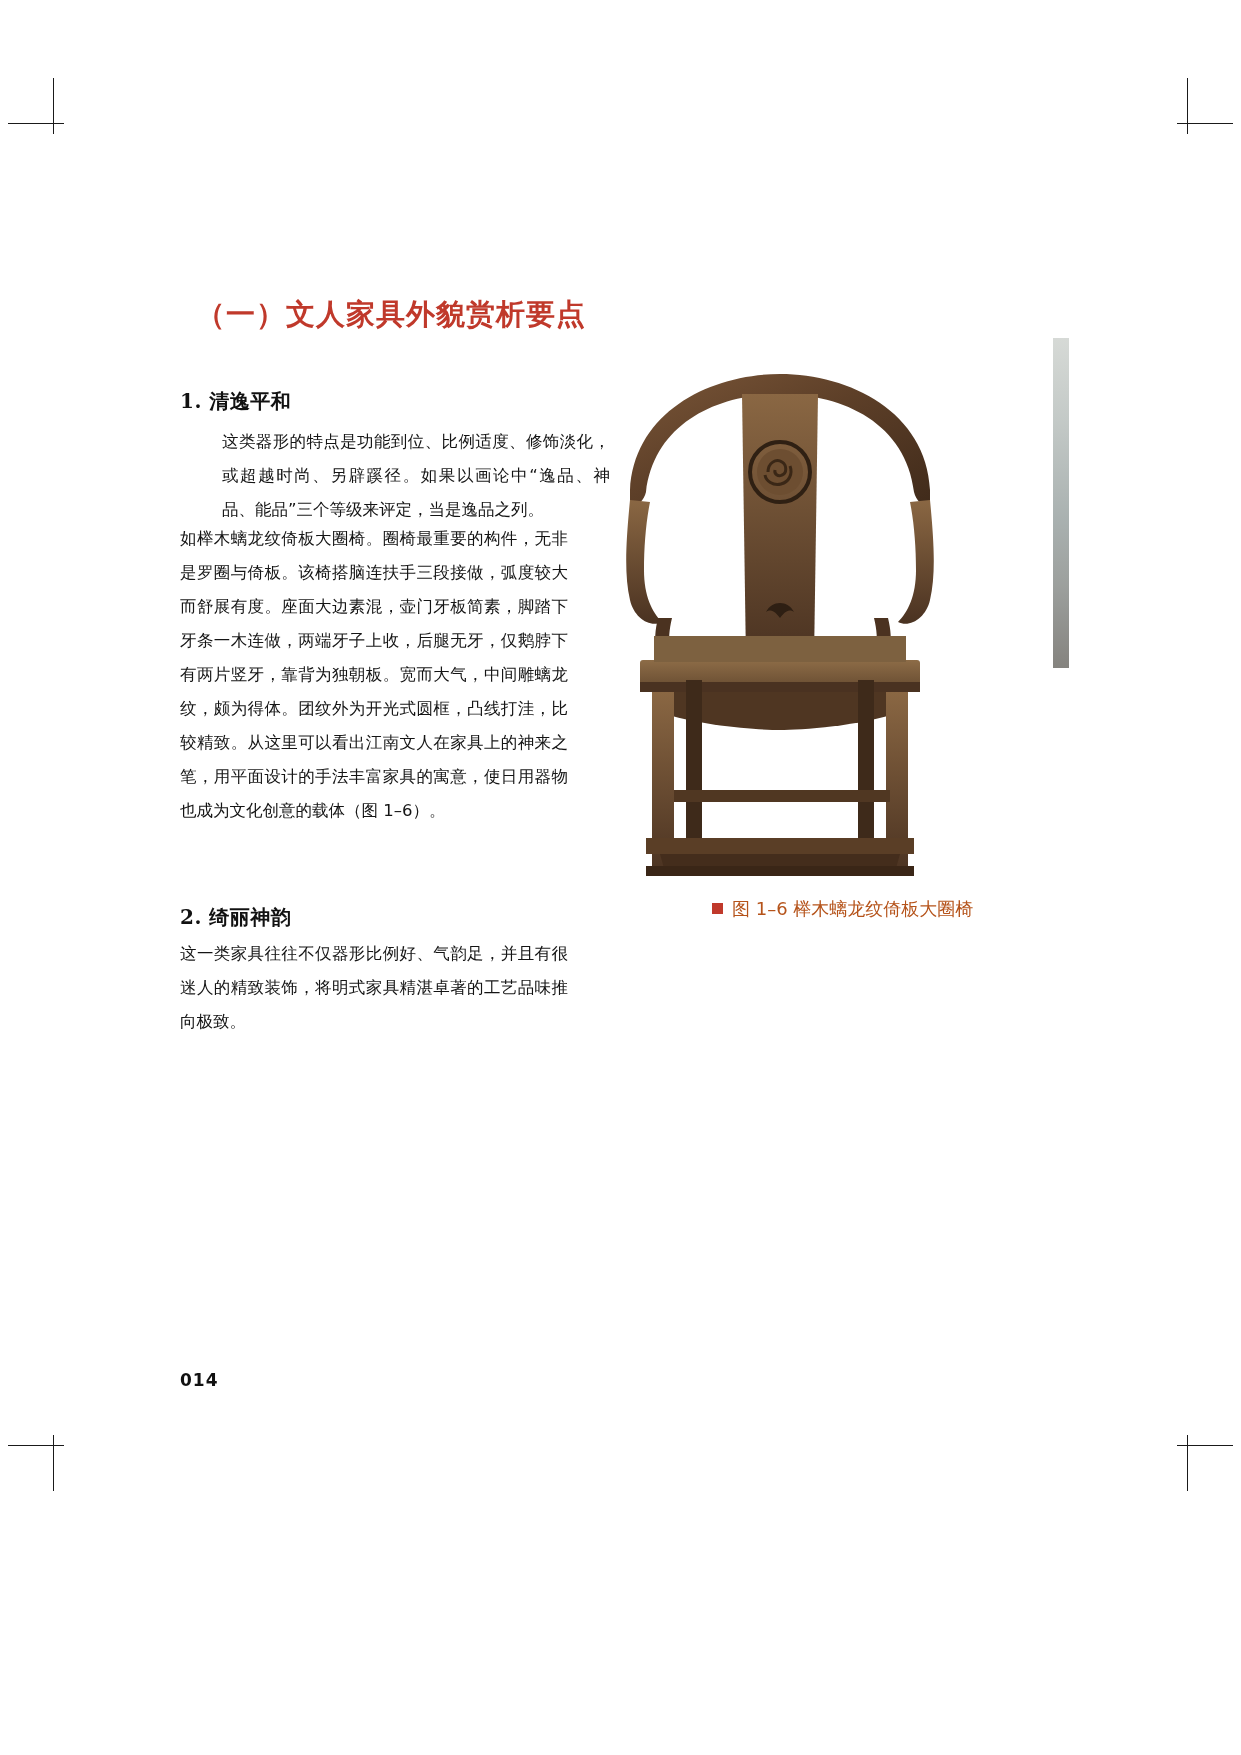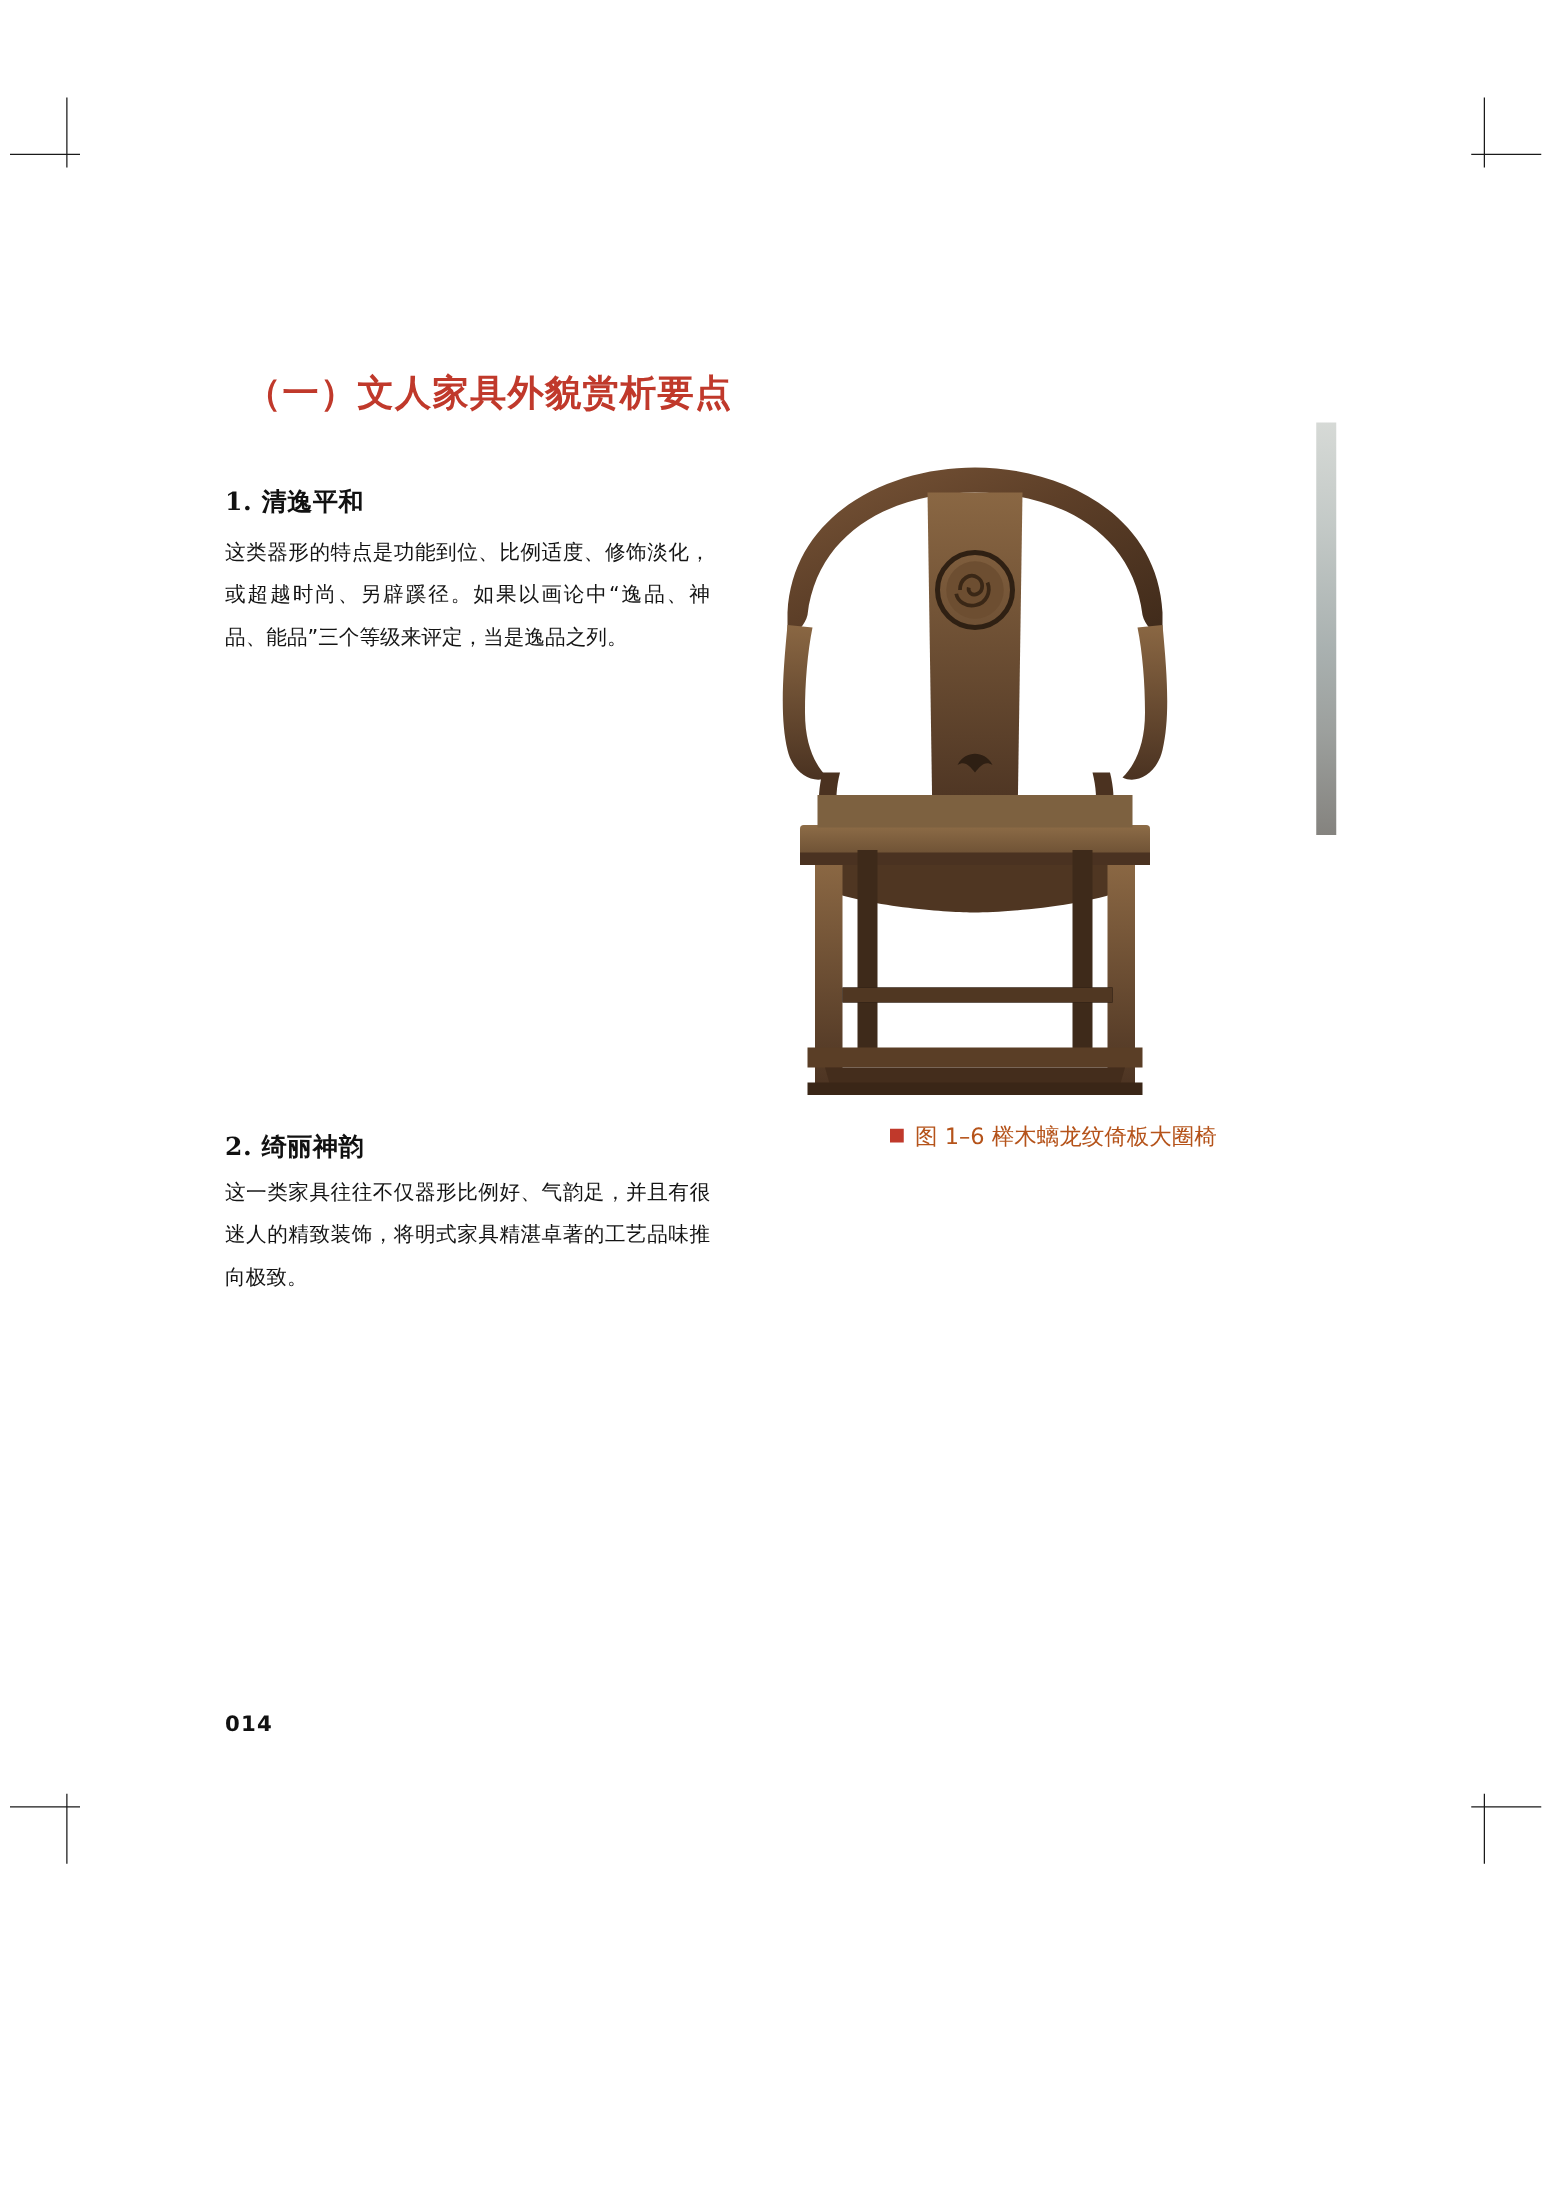--- a/index.html
+++ b/index.html
@@ -87,21 +87,21 @@
     position: absolute;
     left: 180px;
     width: 388px;
     font-size: 16.5px;
     line-height: 34px;
     color: #141414;
     text-align: justify;
     text-justify: inter-ideograph;
     font-family: "DejaVu Sans", "Liberation Sans", sans-serif;
   }
-  .p1 { top: 425px; }
+  .p1 { top: 425px; margin-left: 42px; }
   .p2 { top: 522px; }
   .p3 { top: 937px; }
   .p4 { top: 1022px; }
 
   
   .figure-wrap {
     position: absolute;
     left: 600px;
     top: 360px;
     width: 360px;
@@ -171,20 +171,21 @@
   </div>
 
 <div class="page">
 
   <div class="edge-strip"></div>
 
   <div class="heading-main">（一）文人家具外貌赏析要点</div>
 
   <div class="sub-heading sub-1">1. 清逸平和</div>
   <div class="body-col p1">这类器形的特点是功能到位、比例适度、修饰淡化，或超越时尚、另辟蹊径。如果以画论中“逸品、神品、能品”三个等级来评定，当是逸品之列。</div>
+  <div class="body-col p2">如榉木螭龙纹倚板大圈椅。圈椅最重要的构件，无非是罗圈与倚板。该椅搭脑连扶手三段接做，弧度较大而舒展有度。座面大边素混，壶门牙板简素，脚踏下牙条一木连做，两端牙子上收，后腿无牙，仅鹅脖下有两片竖牙，靠背为独朝板。宽而大气，中间雕螭龙纹，颇为得体。团纹外为开光式圆框，凸线打洼，比较精致。从这里可以看出江南文人在家具上的神来之笔，用平面设计的手法丰富家具的寓意，使日用器物也成为文化创意的载体（图 1–6）。</div>
 
   <div class="sub-heading sub-2">2. 绮丽神韵</div>
   <div class="body-col p3">这一类家具往往不仅器形比例好、气韵足，并且有很迷人的精致装饰，将明式家具精湛卓著的工艺品味推向极致。</div>
 
   <div class="figure-wrap">
     <svg class="chair-svg" width="360" height="520" viewBox="0 0 360 520" xmlns="http://www.w3.org/2000/svg">
       <defs>
         <linearGradient id="wood" x1="0" y1="0" x2="1" y2="1">
           <stop offset="0%" stop-color="#7a5638"></stop>
           <stop offset="45%" stop-color="#5d3f28"></stop>

